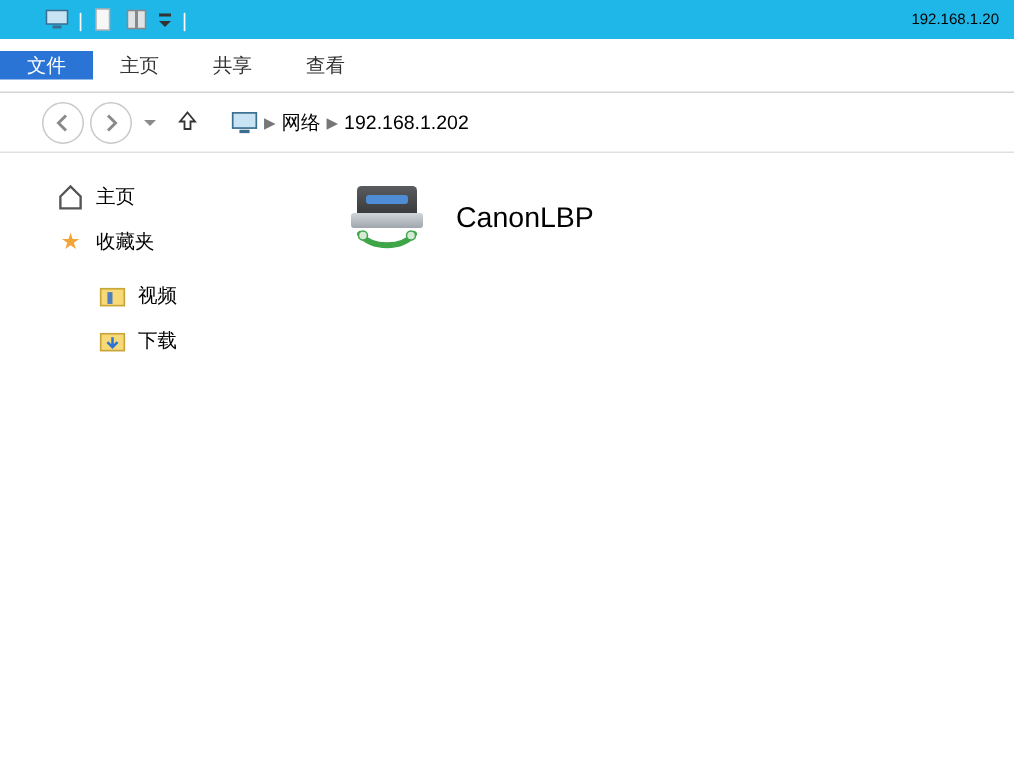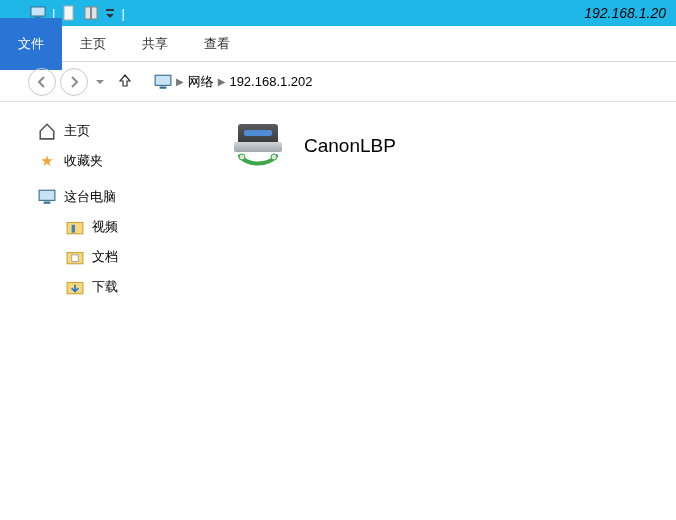--- a/index.html
+++ b/index.html
@@ -1,22 +1,22 @@
 <!DOCTYPE html>
 <html><head>
   <meta charset="utf-8">
   <style>
     *{box-sizing:border-box;margin:0;padding:0;font-family:"Microsoft YaHei","Segoe UI",sans-serif;font-size:13px;}
     body{width:676px;height:520px;background:#fff;color:#000;overflow:hidden;}
     .titlebar{display:flex;align-items:center;height:26px;background:#1fb6e8;padding-left:30px;gap:6px;}
     .tb-icon{display:inline-block;width:16px;height:16px;}
     .tb-sep{color:#fff;}
-    .tb-title{margin-left:auto;margin-right:10px;color:#000;font-size:14px;font-style:italic;}
+    .tb-title{margin-left:auto;margin-right:10px;color:#000;font-size:10px;}
     .ribbon{display:flex;align-items:center;height:36px;background:#fff;border-bottom:1px solid #d4d4d4;}
-    .ribbon-tab{display:inline-flex;align-items:center;justify-content:center;height:52px;padding:0 18px;color:#333;cursor:default;}
+    .ribbon-tab{display:inline-flex;align-items:center;justify-content:center;height:19px;padding:0 18px;color:#333;cursor:default;}
     .ribbon-tab.active{background:#2a74d6;color:#fff;}
     .nav{display:flex;align-items:center;height:40px;padding-left:28px;gap:4px;border-bottom:1px solid #e0e0e0;}
     .nav-btn{width:28px;height:28px;border:1px solid #c9c9c9;border-radius:50%;display:flex;align-items:center;justify-content:center;color:#8a8a8a;}
     .nav-small{color:#8a8a8a;padding:0 4px;}
     .nav-up{color:#333;padding:0 6px;font-size:15px;}
     .address{display:flex;align-items:center;gap:4px;margin-left:6px;padding:3px 6px;border:1px solid #c9c9c9;border-top:none;border-left:none;border-right:none;border-bottom:none;}
     .crumb{display:inline-flex;align-items:center;gap:4px;}
     .crumb-sep{color:#777;font-size:10px;}
     .content{display:flex;height:calc(520px - 26px - 36px - 40px);}
     .sidebar{width:200px;padding:14px 0 0 38px;}
@@ -118,46 +118,28 @@
             <path d="M2 8 L8 2 L14 8 L14 15 L2 15 Z" fill="none" stroke="#555" stroke-width="1.4"></path>
           </svg>
       </span>
       <span>主页</span>
     </div>
     <div class="side-item">
       <span class="icon-box icon-color star-ico">★</span>
       <span>收藏夹</span>
     </div>
     <div style="height:6px;"></div>
-    <div class="side-item">
-      <span class="icon-box">
-        <svg viewBox="0 0 16 16">
-            <rect x="1" y="2" width="14" height="9" fill="#c8e3f4" stroke="#3a6e8f"></rect>
-            <rect x="5" y="12" width="6" height="2" fill="#3a6e8f"></rect>
-          </svg>
-      </span>
-      <span>这台电脑</span>
-    </div>
     <div class="side-item side-sub">
       <span class="icon-box">
         <svg viewBox="0 0 16 16">
             <rect x="1" y="4" width="14" height="10" fill="#f8d978" stroke="#c9a63a"></rect>
             <rect x="5" y="6" width="3" height="7" fill="#4d7ec1"></rect>
           </svg>
       </span>
       <span>视频</span>
-    </div>
-    <div class="side-item side-sub">
-      <span class="icon-box">
-        <svg viewBox="0 0 16 16">
-            <rect x="1" y="4" width="14" height="10" fill="#f8d978" stroke="#c9a63a"></rect>
-            <rect x="5" y="6" width="6" height="6" fill="#fff" stroke="#aaa"></rect>
-          </svg>
-      </span>
-      <span>文档</span>
     </div>
     <div class="side-item side-sub">
       <span class="icon-box">
         <svg viewBox="0 0 16 16">
             <rect x="1" y="4" width="14" height="10" fill="#f8d978" stroke="#c9a63a"></rect>
             <path d="M8 6 L8 11 M5 9 L8 12 L11 9" fill="none" stroke="#2a74d6" stroke-width="1.5"></path>
           </svg>
       </span>
       <span>下载</span>
     </div>

